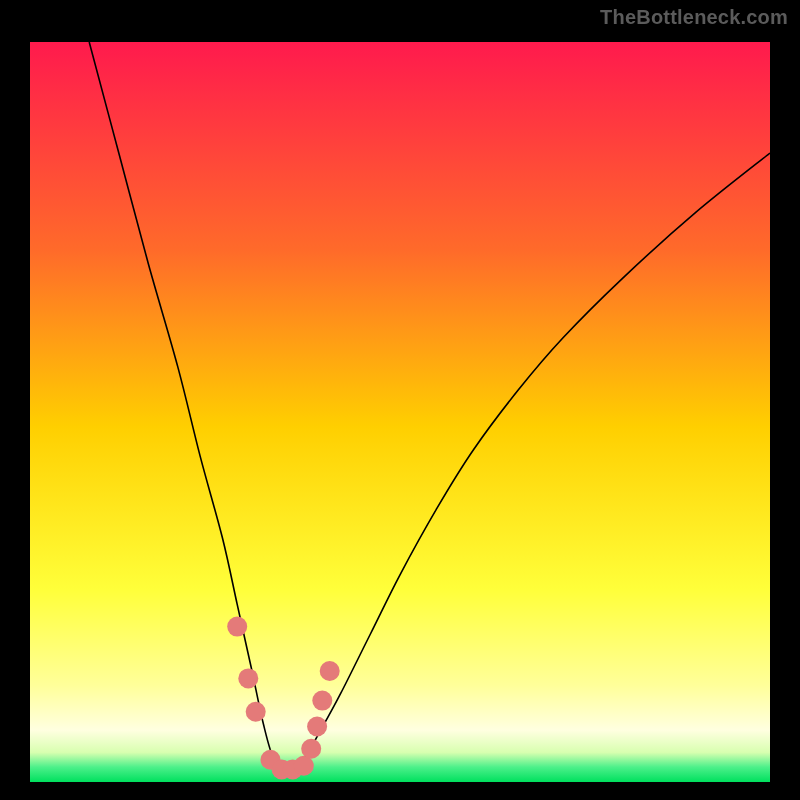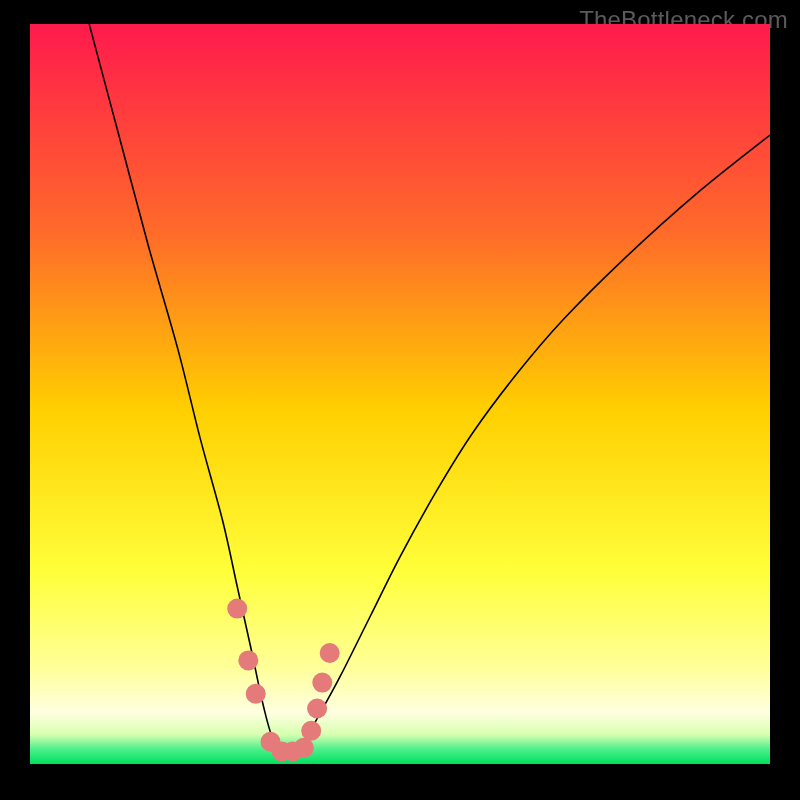--- a/index.html
+++ b/index.html
@@ -13,32 +13,32 @@
   }
   .frame {
     position: absolute;
     left: 0; top: 0;
     width: 800px; height: 800px;
     background: #000;
   }
   .plot-area {
     position: absolute;
     left: 30px;
-    top: 24px;
+    top: 42px;
     width: 740px;
     height: 740px;
     overflow: hidden;
   }
   .watermark {
     position: absolute;
     top: 6px;
     right: 12px;
     color: #5b5b5b;
-    font-weight: 400;
-    font-size: 24px;
+    font-weight: 700;
+    font-size: 20px;
     letter-spacing: 0.2px;
   }
   svg { display: block; }
   .dot {
     fill: #e47a79;
   }
   .curve {
     fill: none;
     stroke: #000;
     stroke-width: 1.6;

